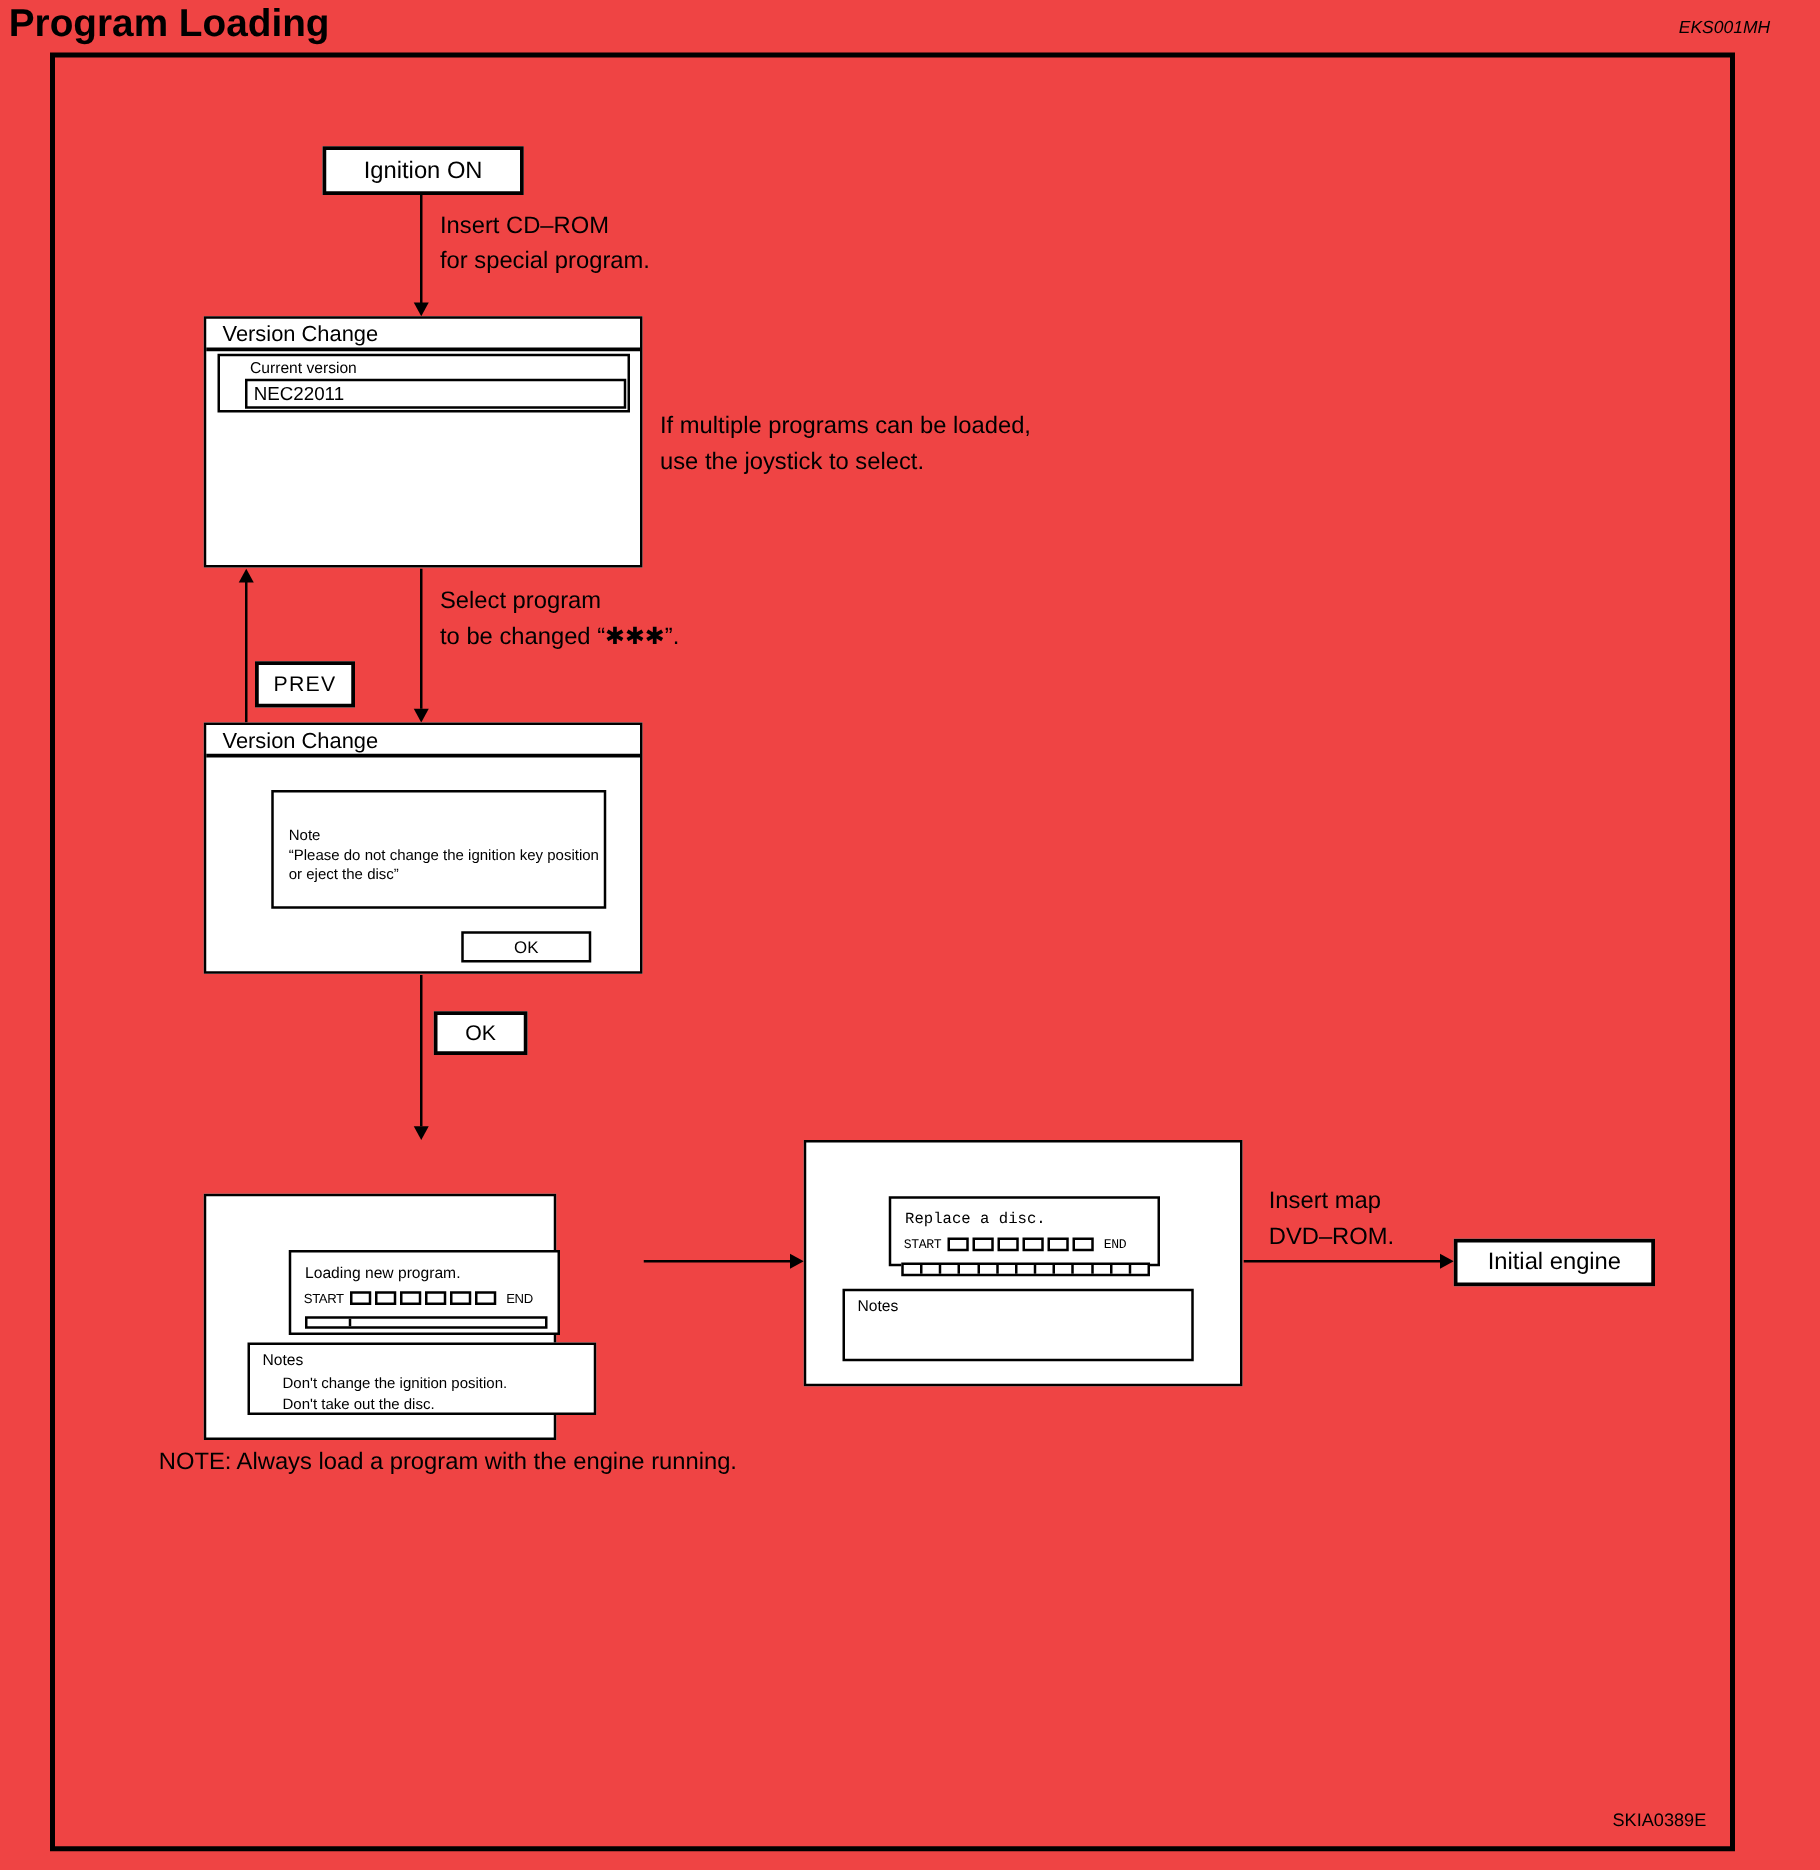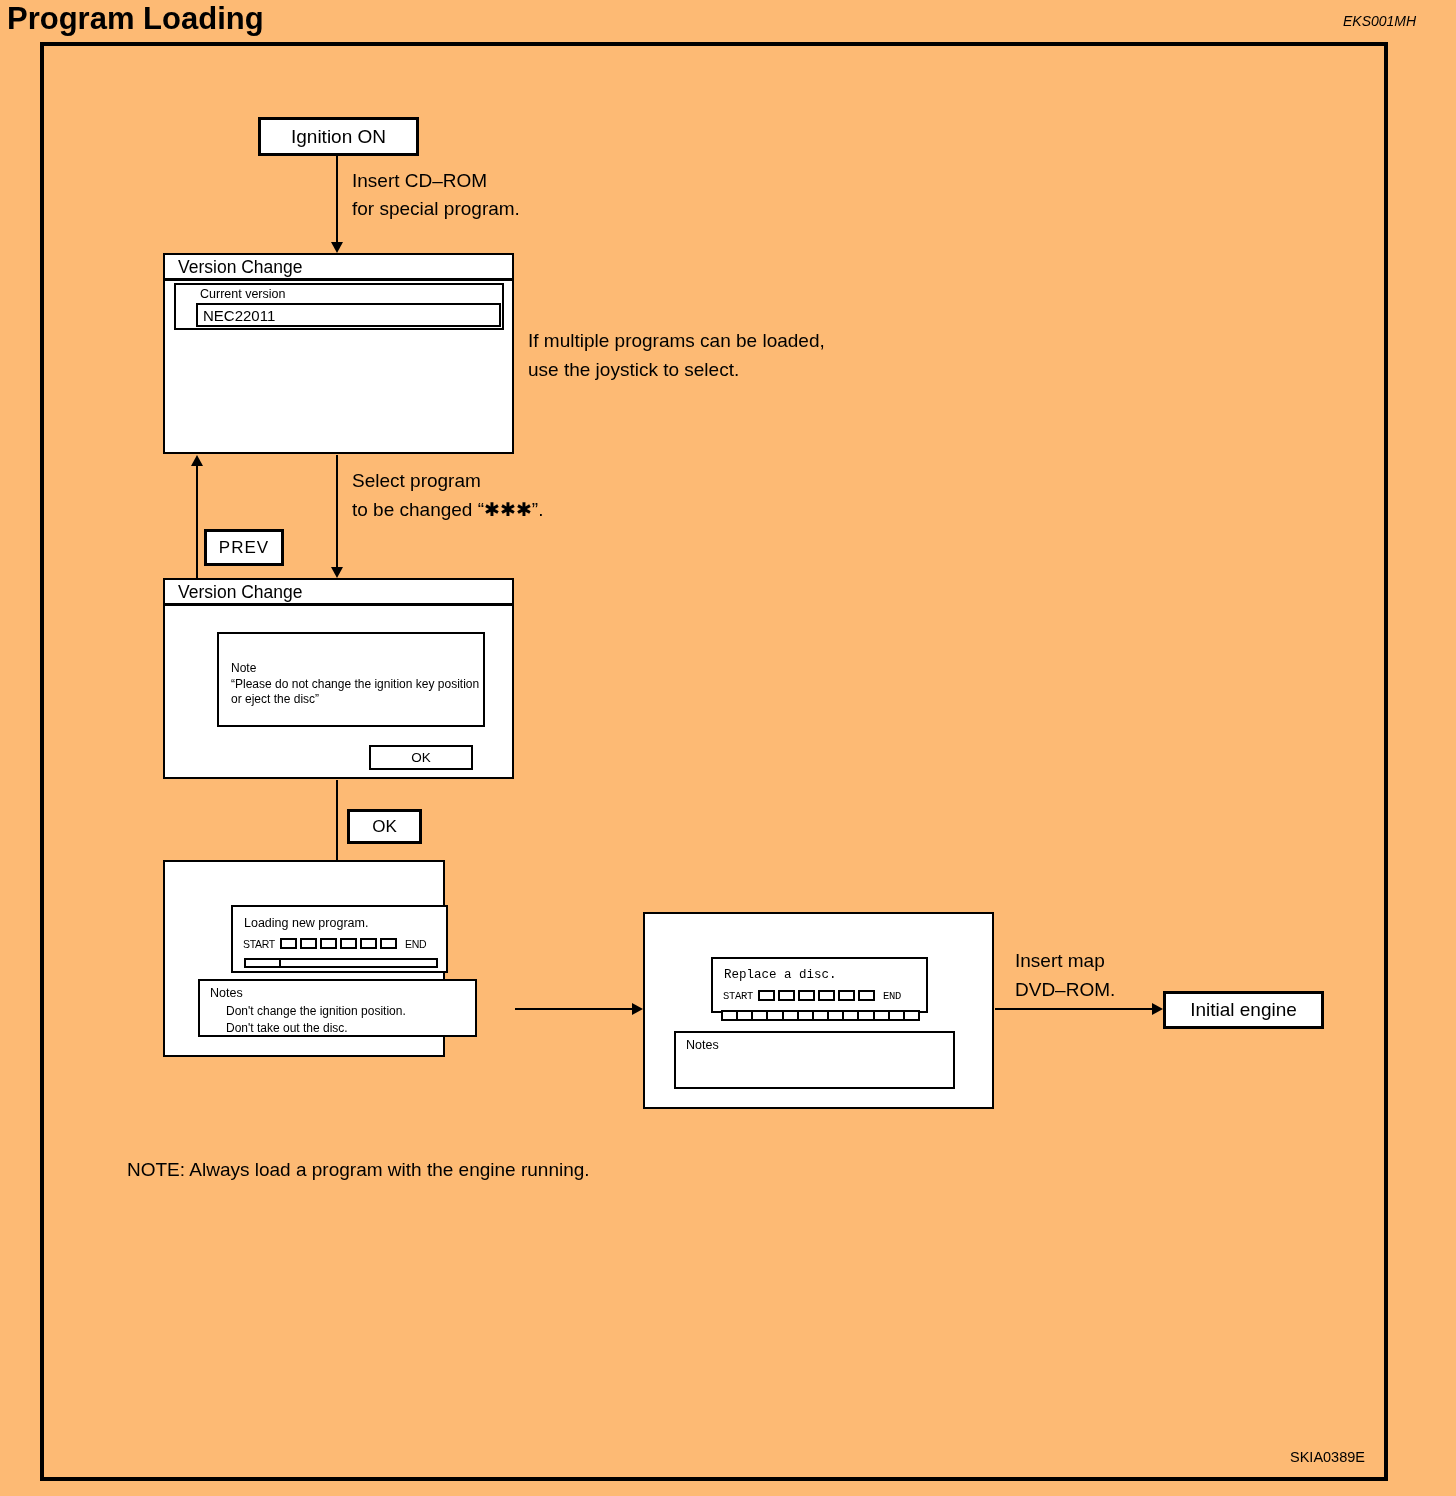--- a/index.html
+++ b/index.html
@@ -1,17 +1,17 @@
 <!DOCTYPE html>
 <html><head>
 <meta charset="utf-8">
 <style>
   html,body{margin:0;padding:0;background:#fff;}
   #page{
-    position:relative;width:1456px;height:1496px;background:#fdba74;
+    position:relative;width:1456px;height:1496px;background:#ef4444;
     font-family:"Liberation Sans",sans-serif;color:#000;overflow:hidden;
   }
   .abs{position:absolute;}
   
   .page-title{font-size:31px;font-weight:bold;letter-spacing:0px;}
   .doc-code{font-size:14px;font-style:italic;}
   .frame{border:4px solid #000;}
   
   .flowbox{border:3px solid #000;box-sizing:border-box;background:#fff;
     display:flex;align-items:center;justify-content:center;font-size:19px;}
@@ -105,21 +105,21 @@
     </div>
     <div class="ok-btn" style="left:204px;top:165px;width:104px;height:25px;">OK</div>
   </div>
 
   <div class="abs vline" style="left:336px;top:780px;height:121px;"></div>
   <div class="abs head-down" style="left:331px;top:901px;"></div>
   <div class="abs flowbox" style="left:347px;top:809px;width:75px;height:35px;font-size:17px;">
     <span>OK</span>
   </div>
 
-  <div class="abs screen" style="left:163px;top:860px;width:282px;height:197px;">
+  <div class="abs screen" style="left:163px;top:955px;width:282px;height:197px;">
     <div class="panel" style="left:66px;top:43px;width:217px;height:68px;">
       <div class="smalllabel" style="left:11px;top:9px;">Loading new program.</div>
       <div class="startrow" style="left:10px;top:31px;">
         <span>START</span>
         <span class="cells">
             <span class="cell"></span>
             <span class="cell"></span>
             <span class="cell"></span>
             <span class="cell"></span>
             <span class="cell"></span>

